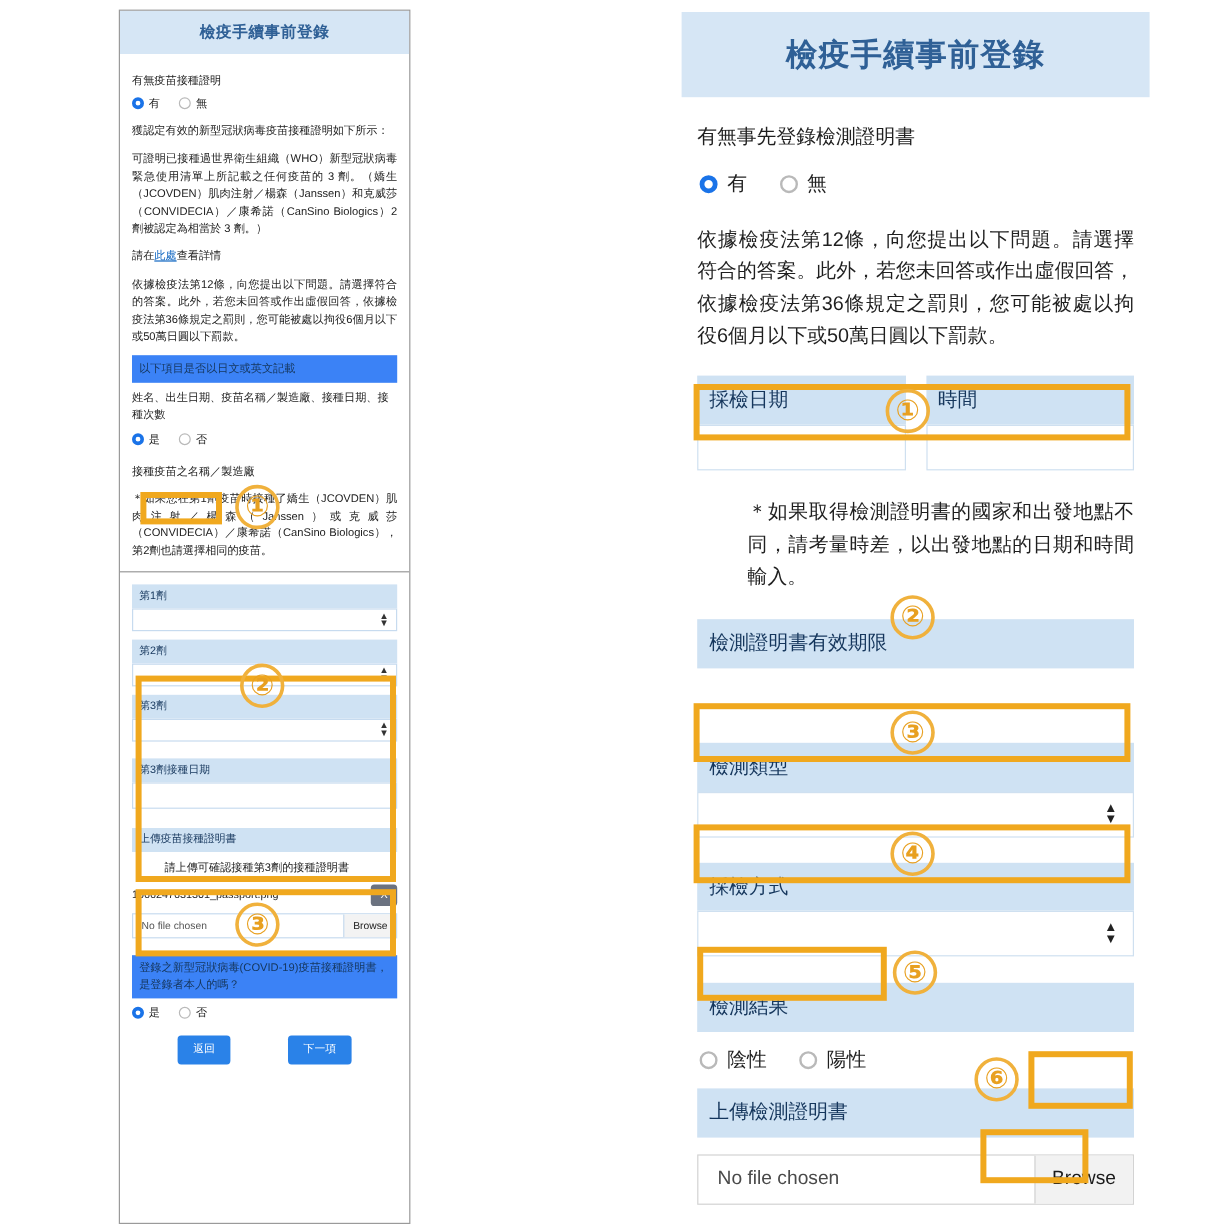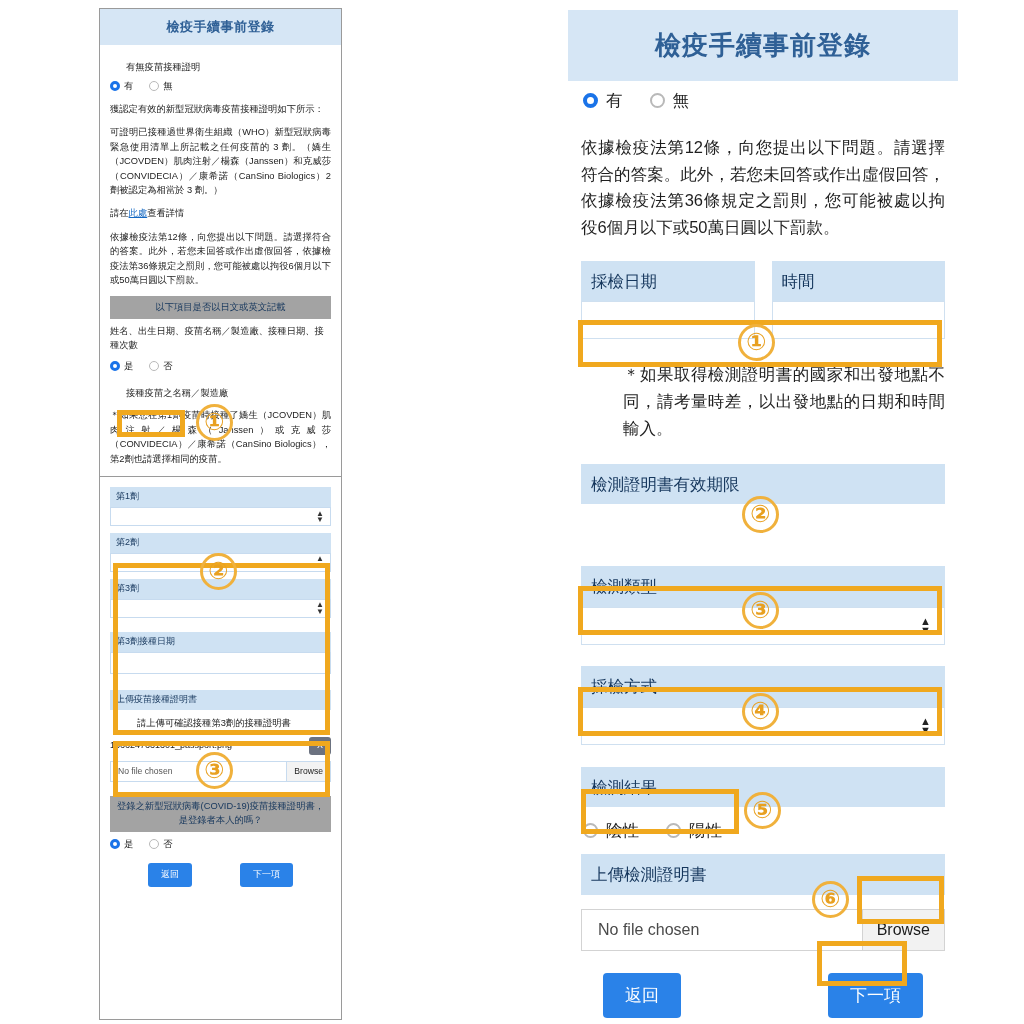--- a/index.html
+++ b/index.html
@@ -28,25 +28,25 @@
     background:#d6e6f5;
     color:#2f6096;
     font-size:13px;
     font-weight:bold;
     text-align:center;
     padding:8px 0 8px;
     letter-spacing:.5px;
   }
   .lp-body{padding:8px 10px 0 10px;}
   .lp-sec2{padding:0 10px;}
-  .lp-label{margin:7px 16px 4px;}
+  .lp-label{margin:7px 0 4px;}
   .lp-para{margin:9px 0 4px;text-align:justify;}
   .lp-band{
-    background:#a3a3a3;color:#15365c;
-    padding:4px 6px;margin:9px 0 5px;font-size:9.3px;text-align:center;
+    background:#3b82f6;color:#15365c;
+    padding:4px 6px;margin:9px 0 5px;font-size:9.3px;
   }
   .lp-divider{
     border-top:1px solid #9a9a9a;margin:10px -11px 0;
   }
   .lp-note{margin:8px 0 2px;text-align:justify;}
   a.inline-link{color:#1267c2;text-decoration:underline;}
 
   
   .radio-row{display:flex;align-items:center;gap:6px;margin:4px 0;}
   .radio-row .grp{display:flex;align-items:center;gap:4px;margin-right:10px;}
@@ -275,20 +275,21 @@
 
   <div class="hl" style="left:113px;top:741px;width:217px;height:56px;"></div>
   <div class="marker" style="left:196px;top:752px;width:37px;height:37px;font-size:24px;line-height:31px;">③</div>
 
   <div class="right-panel">
 
     <div class="rp-header">檢疫手續事前登錄</div>
 
     <div class="rp-body">
 
+      <div class="rp-label">有無事先登錄檢測證明書</div>
       <div class="rp-radio-row">
         <div class="grp">
           <span class="rd big on"></span>
           <span>有</span>
         </div>
         <div class="grp">
           <span class="rd big"></span>
           <span>無</span>
         </div>
       </div>

